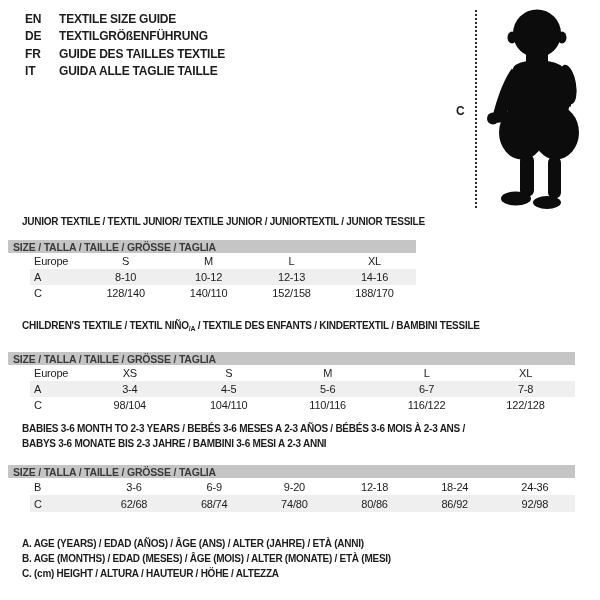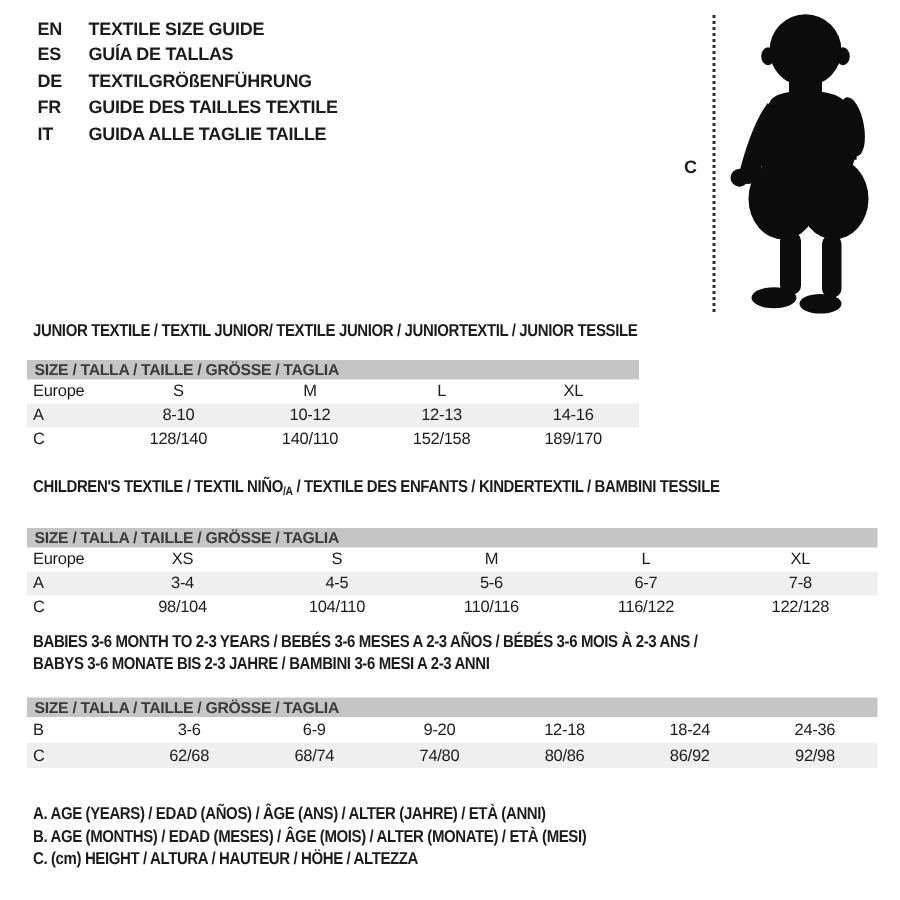--- a/index.html
+++ b/index.html
@@ -25,30 +25,30 @@
   
   .sec-title { position:absolute; left:22px; font-weight:700; font-size:11.5px;
                letter-spacing:-0.3px; white-space:nowrap;
                transform:scaleX(.87); transform-origin:0 50%; }
   .sec-title sub.nsub { font-size:8px; vertical-align:-2px; }
   #junior-title   { top:215px; }
   #children-title { top:319px; }
   #babies-title   { top:421px; line-height:14.5px; }
 
   
-  .table { position:absolute; left:18px; }
+  .table { position:absolute; left:8px; }
   #junior-table   { top:240px; width:408px; }
   #children-table { top:352px; width:567px; }
   #babies-table   { top:465px; width:567px; }
   .size-band { background:var(--header-band,#c5c5c5); height:13px;
                display:flex; align-items:center; padding-left:5px;
                font-size:10.5px; font-weight:700; color:#3a3a3a;
                letter-spacing:-0.2px;
                transform-origin:0 50%; }
-  .trow { display:flex; height:16px; align-items:center; font-size:11px; }
+  .trow { display:flex; height:16px; align-items:center; font-size:11px;margin-left:22px; }
   #babies-table .trow { height:17px; }
   .trow.shaded { background:var(--row-stripe,#efefef); }
   .tcell { flex:1; text-align:center; letter-spacing:-0.2px; }
   .tcell.first { text-align:left; padding-left:4px; flex:0 0 auto; }
   #junior-table   .tcell.first { width:13%; }
   #children-table .tcell.first { width:8.5%; }
   #babies-table   .tcell.first { width:11%; }
 
   
   .footnotes { position:absolute; left:22px; top:536px; font-weight:700;
@@ -57,24 +57,20 @@
 </style>
 </head>
 <body>
 
 <div class="page">
 
   <div class="lang-block">
     <div class="lang-row">
       <span class="lang-code">EN</span>
       <span class="lang-title">TEXTILE SIZE GUIDE</span>
-    </div>
-    <div class="lang-row">
-      <span class="lang-code">ES</span>
-      <span class="lang-title">GUÍA DE TALLAS</span>
     </div>
     <div class="lang-row">
       <span class="lang-code">DE</span>
       <span class="lang-title">TEXTILGRÖßENFÜHRUNG</span>
     </div>
     <div class="lang-row">
       <span class="lang-code">FR</span>
       <span class="lang-title">GUIDE DES TAILLES TEXTILE</span>
     </div>
     <div class="lang-row">
@@ -123,21 +119,21 @@
           <div class="tcell">8-10</div>
           <div class="tcell">10-12</div>
           <div class="tcell">12-13</div>
           <div class="tcell">14-16</div>
         </div>
         <div class="trow">
           <div class="tcell first">C</div>
           <div class="tcell">128/140</div>
           <div class="tcell">140/110</div>
           <div class="tcell">152/158</div>
-          <div class="tcell">189/170</div>
+          <div class="tcell">188/170</div>
         </div>
       </div>
   </div>
 
   <div class="sec-title" id="children-title"><span>CHILDREN'S TEXTILE / TEXTIL NIÑO</span><sub class="nsub">/A</sub><span> / TEXTILE DES ENFANTS / KINDERTEXTIL / BAMBINI TESSILE</span></div>
   <div class="table" id="children-table">
     <div class="size-band">SIZE / TALLA / TAILLE / GRÖSSE / TAGLIA</div>
     <div>
         <div class="trow">
           <div class="tcell first">Europe</div>

